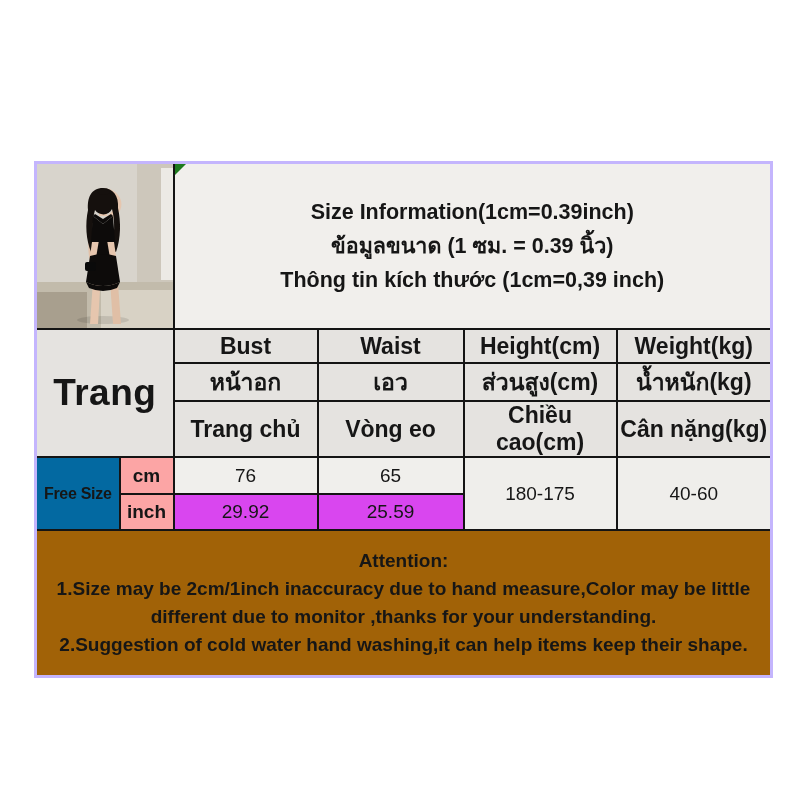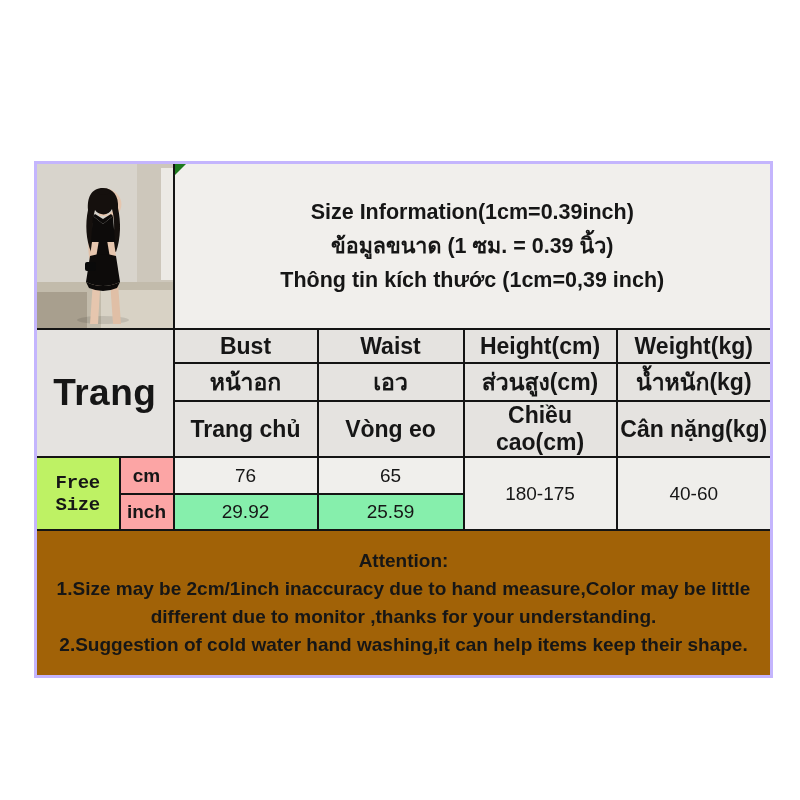--- a/index.html
+++ b/index.html
@@ -31,23 +31,23 @@
 
   .title-cell{background:#f1efec;position:relative;}
   .title-line{font-weight:bold;font-size:21.5px;line-height:34px;white-space:nowrap;}
   .corner-tri{
     position:absolute;left:0;top:0;width:0;height:0;
     border-top:11px solid #1e7a1e;border-right:11px solid transparent;
   }
 
   .size-cell{background:#e5e3e0;font-weight:bold;font-size:37px;letter-spacing:.5px;}
   .head-cell{background:#e5e3e0;font-weight:bold;font-size:23px;}
-  .freesize-cell{background:#bef264;font-weight:bold;font-size:19px;letter-spacing:-0.3px;font-family:Liberation Mono, monospace;}
+  .freesize-cell{background:#0369a1;font-weight:bold;font-size:16px;letter-spacing:-0.3px;}
   .unit-cell{background:#fca5a5;font-weight:bold;font-size:19px;}
-  .val-cell{background:#86efac;font-size:19px;font-weight:normal;}
+  .val-cell{background:#d946ef;font-size:19px;font-weight:normal;}
   .val-cm{background:#f0efec;}
   .val-merged{background:#efeeeb;font-size:19px;}
 
   .attention-cell{
     background:#a16207;text-align:left;vertical-align:top;
     padding:5px 9px 0 9px;font-size:19px;line-height:28px;font-weight:bold;
   }
   .attention-cell div{margin:0;}
 </style>
 </head>

